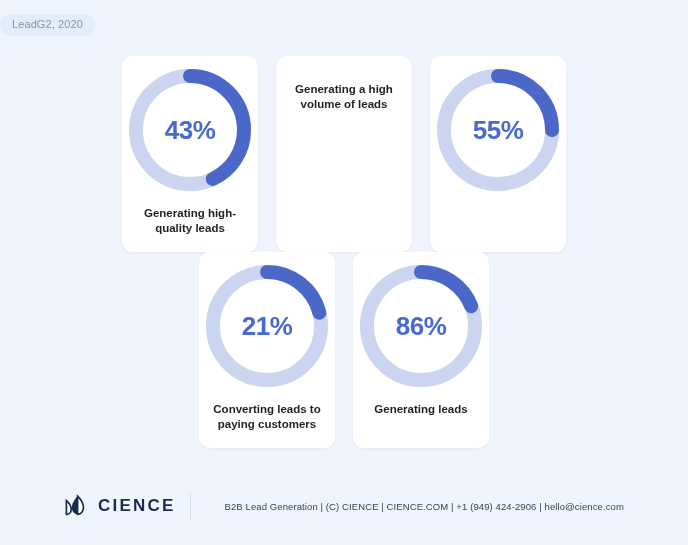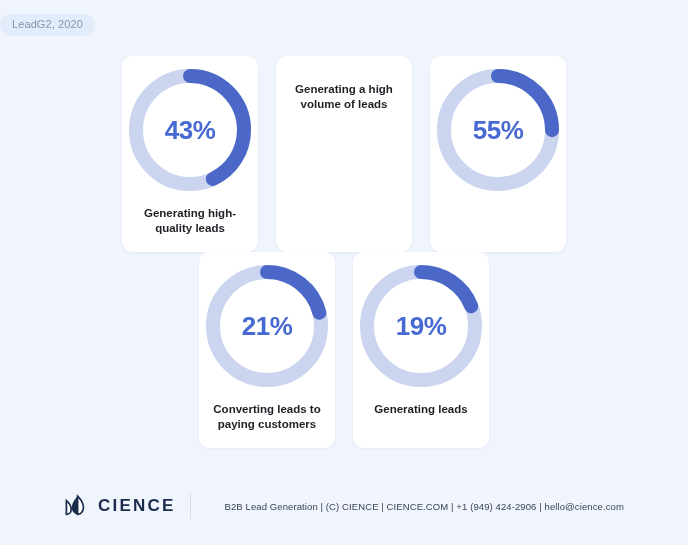--- a/index.html
+++ b/index.html
@@ -183,21 +183,21 @@
         </div>
         <div class="card-label">Converting leads to paying customers</div>
       </div>
 
       <div class="card">
         <div class="donut-wrap">
           <svg class="donut" viewBox="0 0 124 124">
             <circle cx="62" cy="62" r="54" fill="none" stroke="#ccd5ef" stroke-width="14"></circle>
             <circle class="arc" cx="62" cy="62" r="54" fill="none" stroke="#4b68c8" stroke-width="14" stroke-linecap="round" stroke-dasharray="64.46548125166255 274.8265253360351" stroke-dashoffset="0"></circle>
           </svg>
-          <div class="donut-value">19%</div>
+          <div class="donut-value">86%</div>
         </div>
         <div class="card-label">Generating leads</div>
       </div>
 
     </div>
 
   </div>
 
   <div class="footer">
     <div class="logo">

